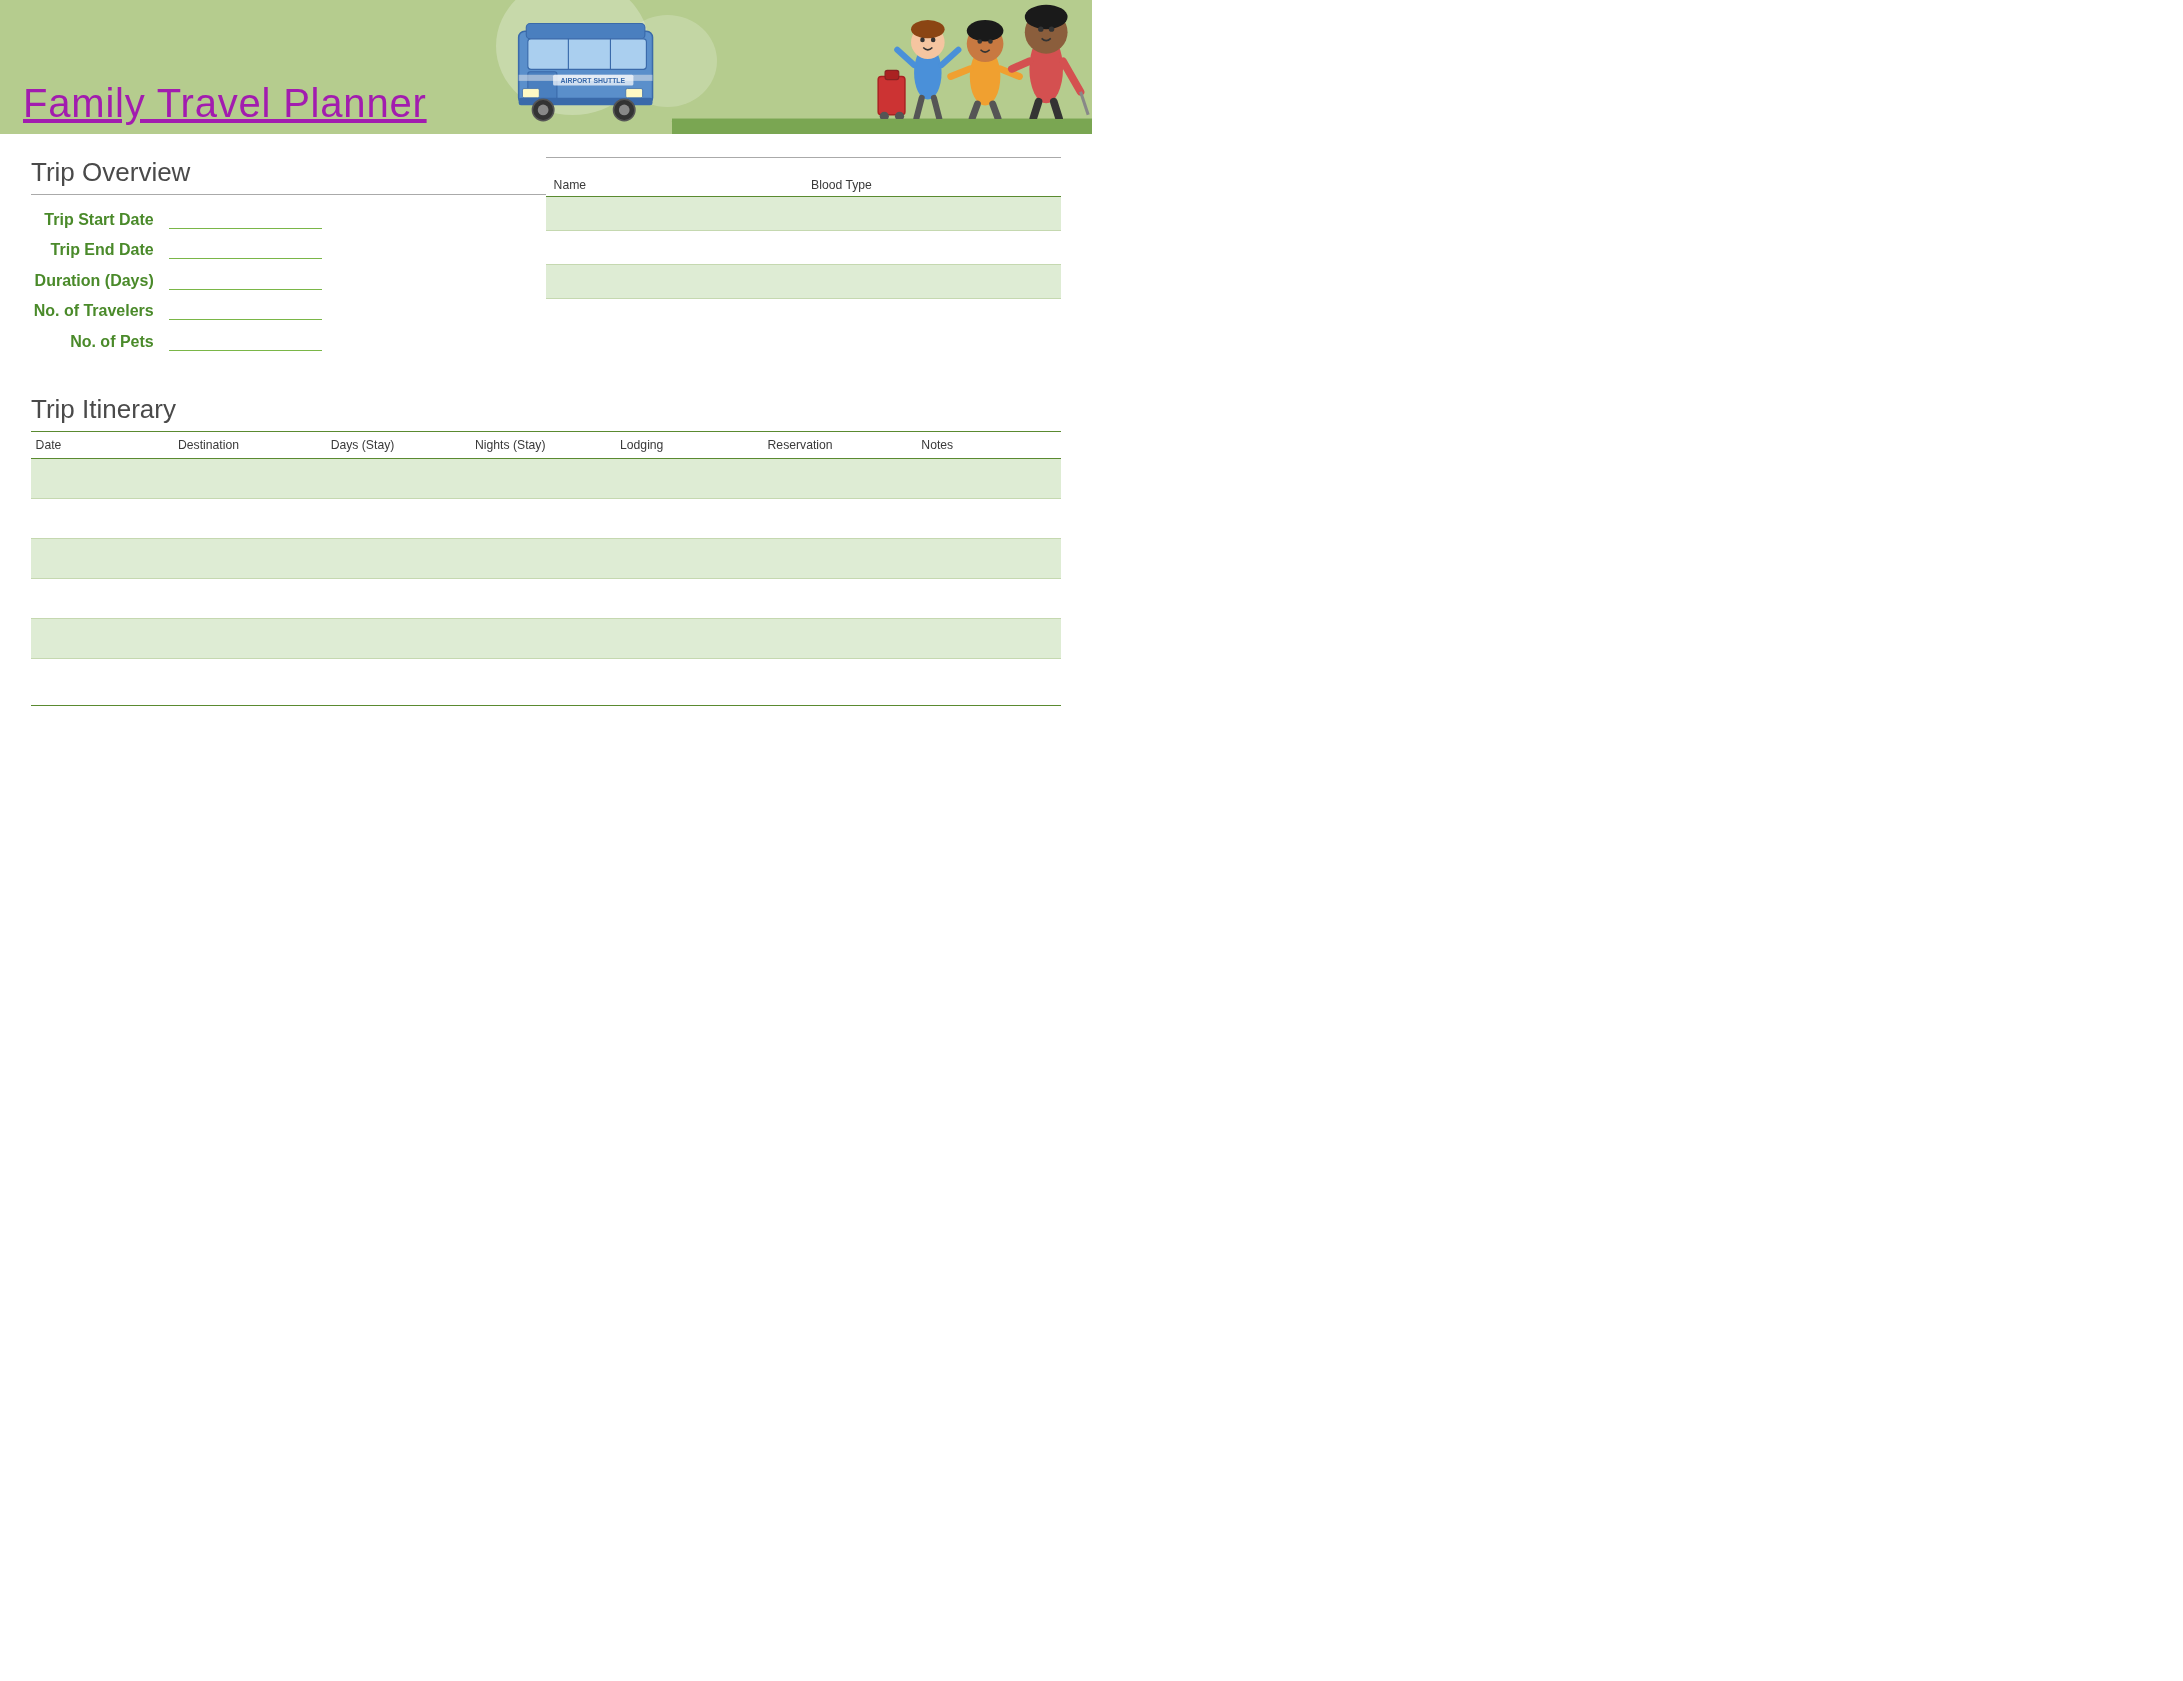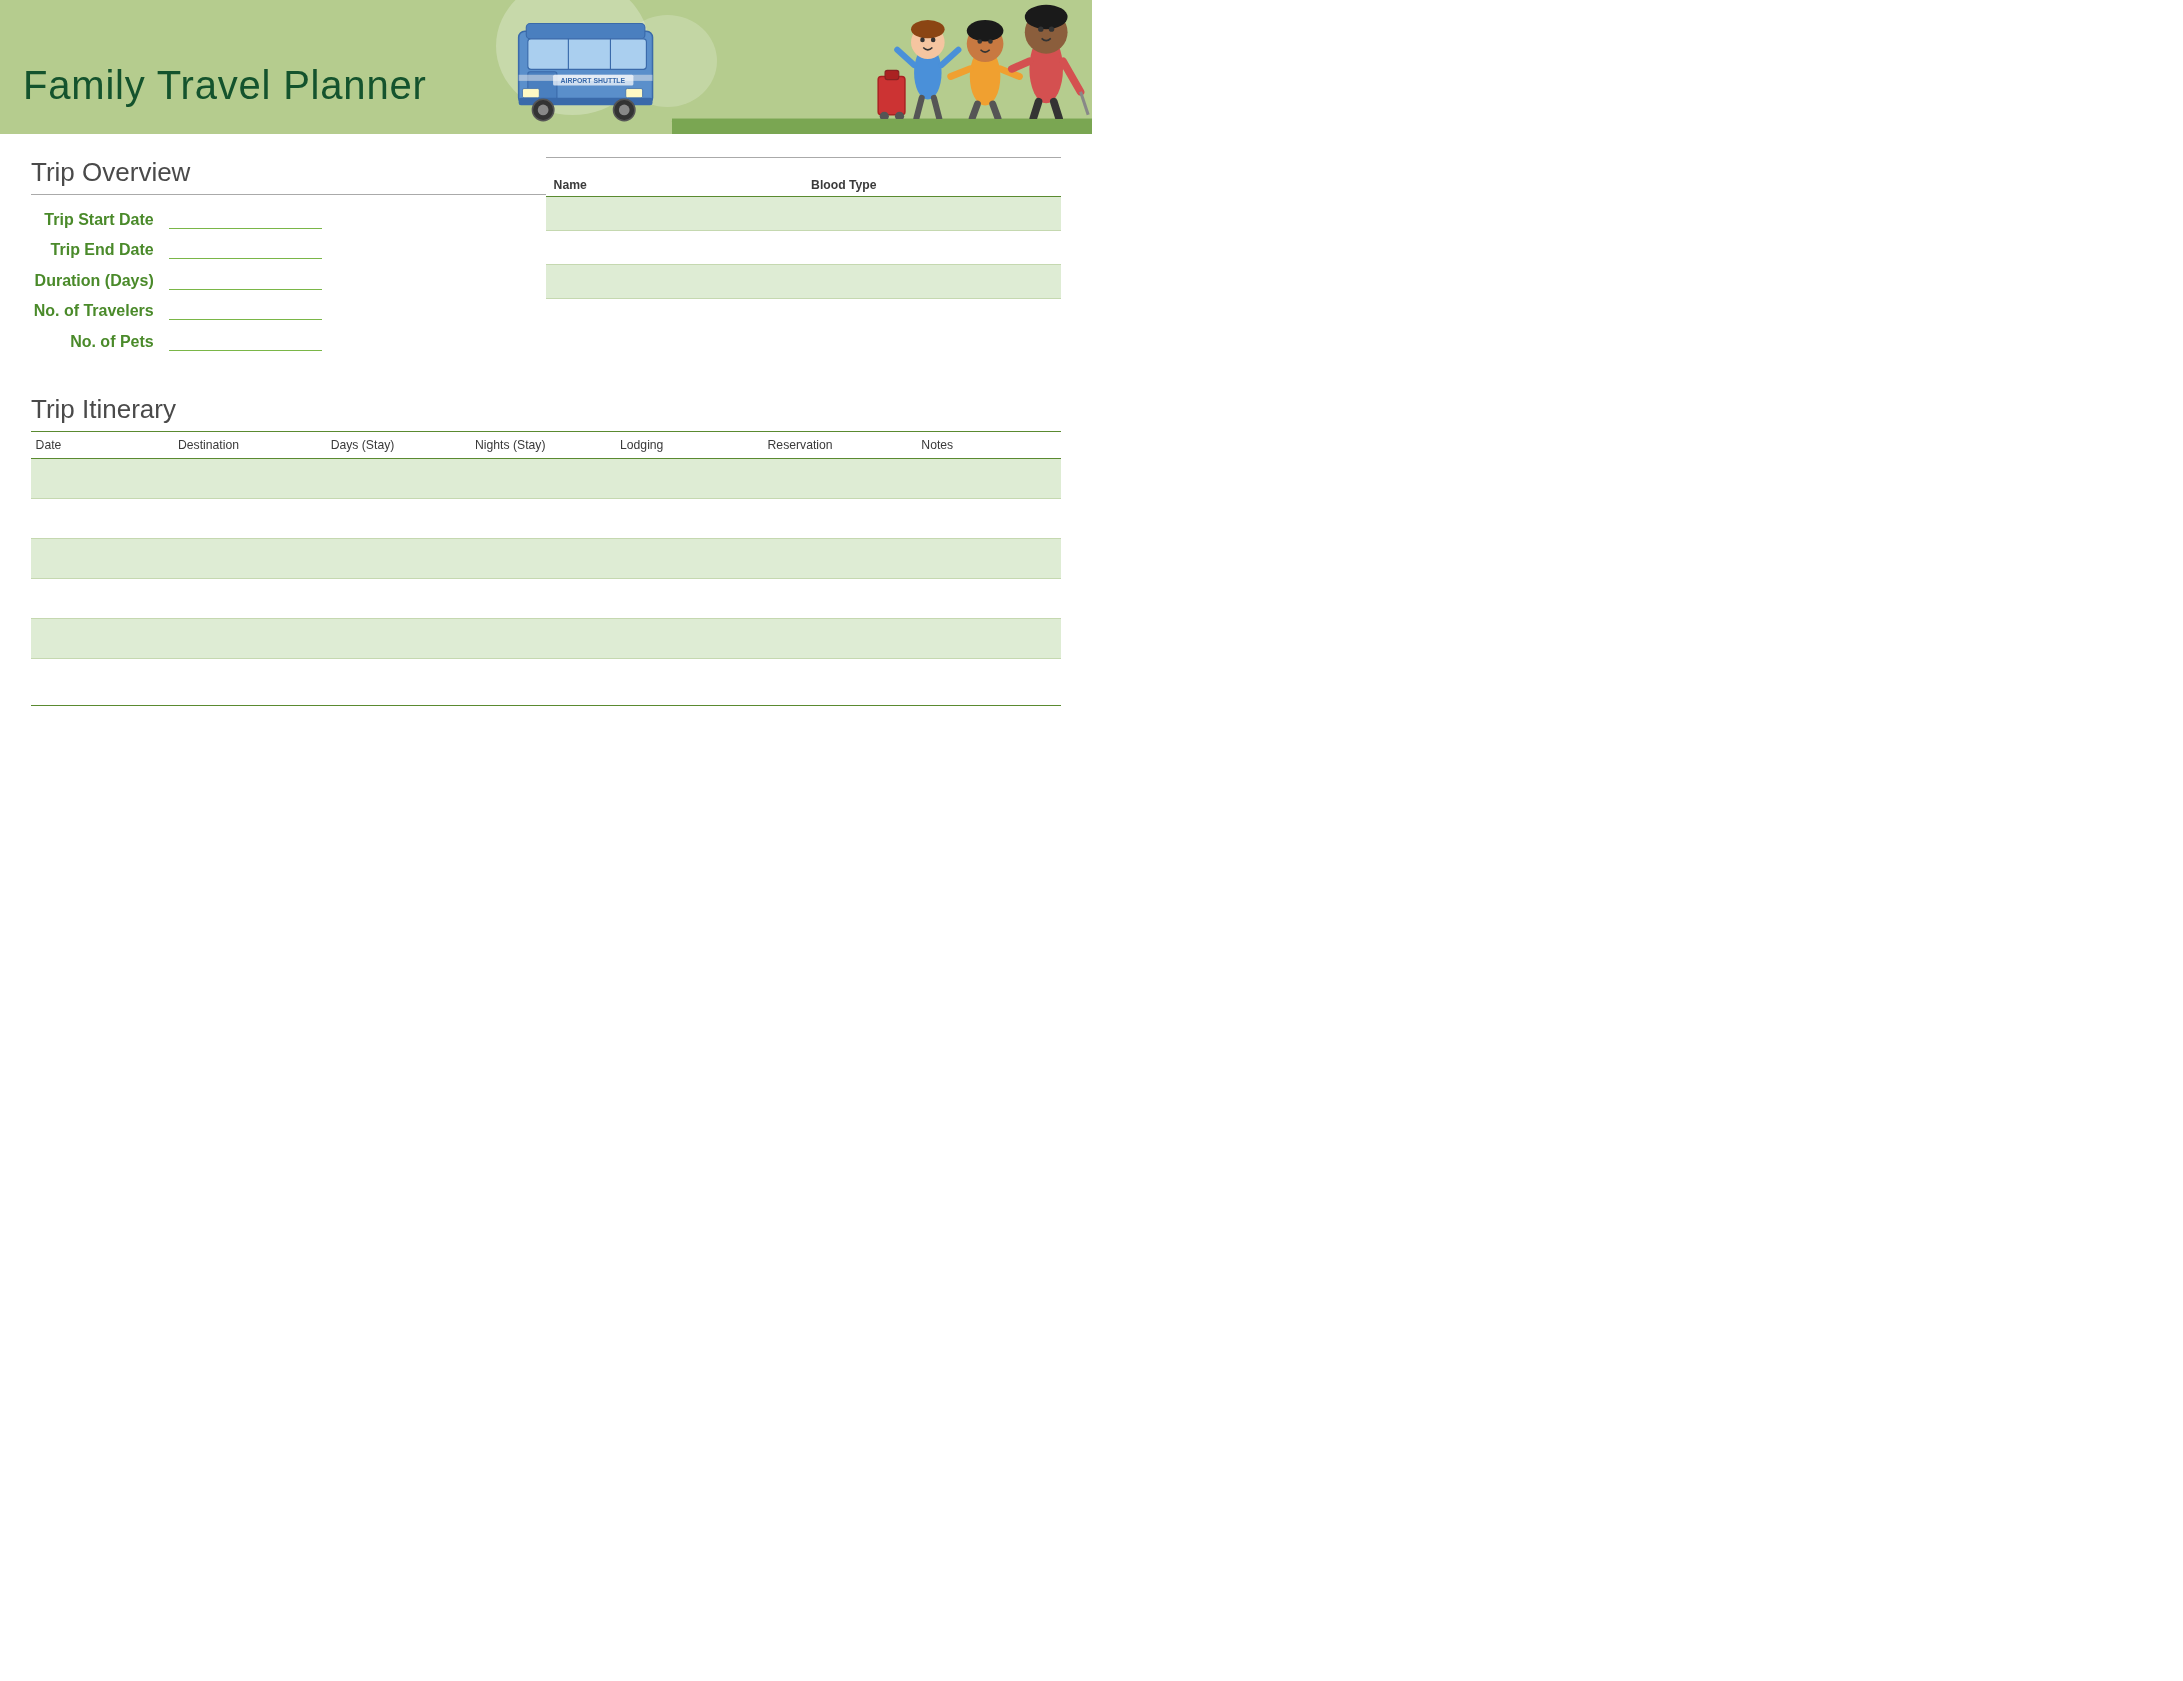--- a/index.html
+++ b/index.html
@@ -19,26 +19,27 @@
     .header {
       background: #b5cc8e;
       position: relative;
       height: 134px;
       overflow: hidden;
       padding: 0 23px;
     }
 
     .header-title {
       position: absolute;
-      bottom: 26px;
+      bottom: 8px;
       left: 23px;
       font-size: 40px;
-      color: #14532d;
+      color: #a21caf;
       font-weight: 300;
       letter-spacing: 0.8px;
+      text-decoration: underline;
     }
 
     
     .circle1 {
       position: absolute;
       width: 153px;
       height: 138px;
       background: rgba(255,255,255,0.25);
       border-radius: 50%;
       top: -23px;
@@ -146,21 +147,21 @@
     }
 
     
     .travelers-table {
       width: 100%;
       border-collapse: collapse;
     }
 
     .travelers-table th {
       font-size: 12.2px;
-      font-weight: 700;
+      font-weight: 400;
       color: #3a3a3a;
       padding: 4.6px 7.6px;
       text-align: left;
       border-bottom: 1.5px solid #5a8a30;
     }
 
     .travelers-table th:last-child {
       text-align: left;
     }
 

